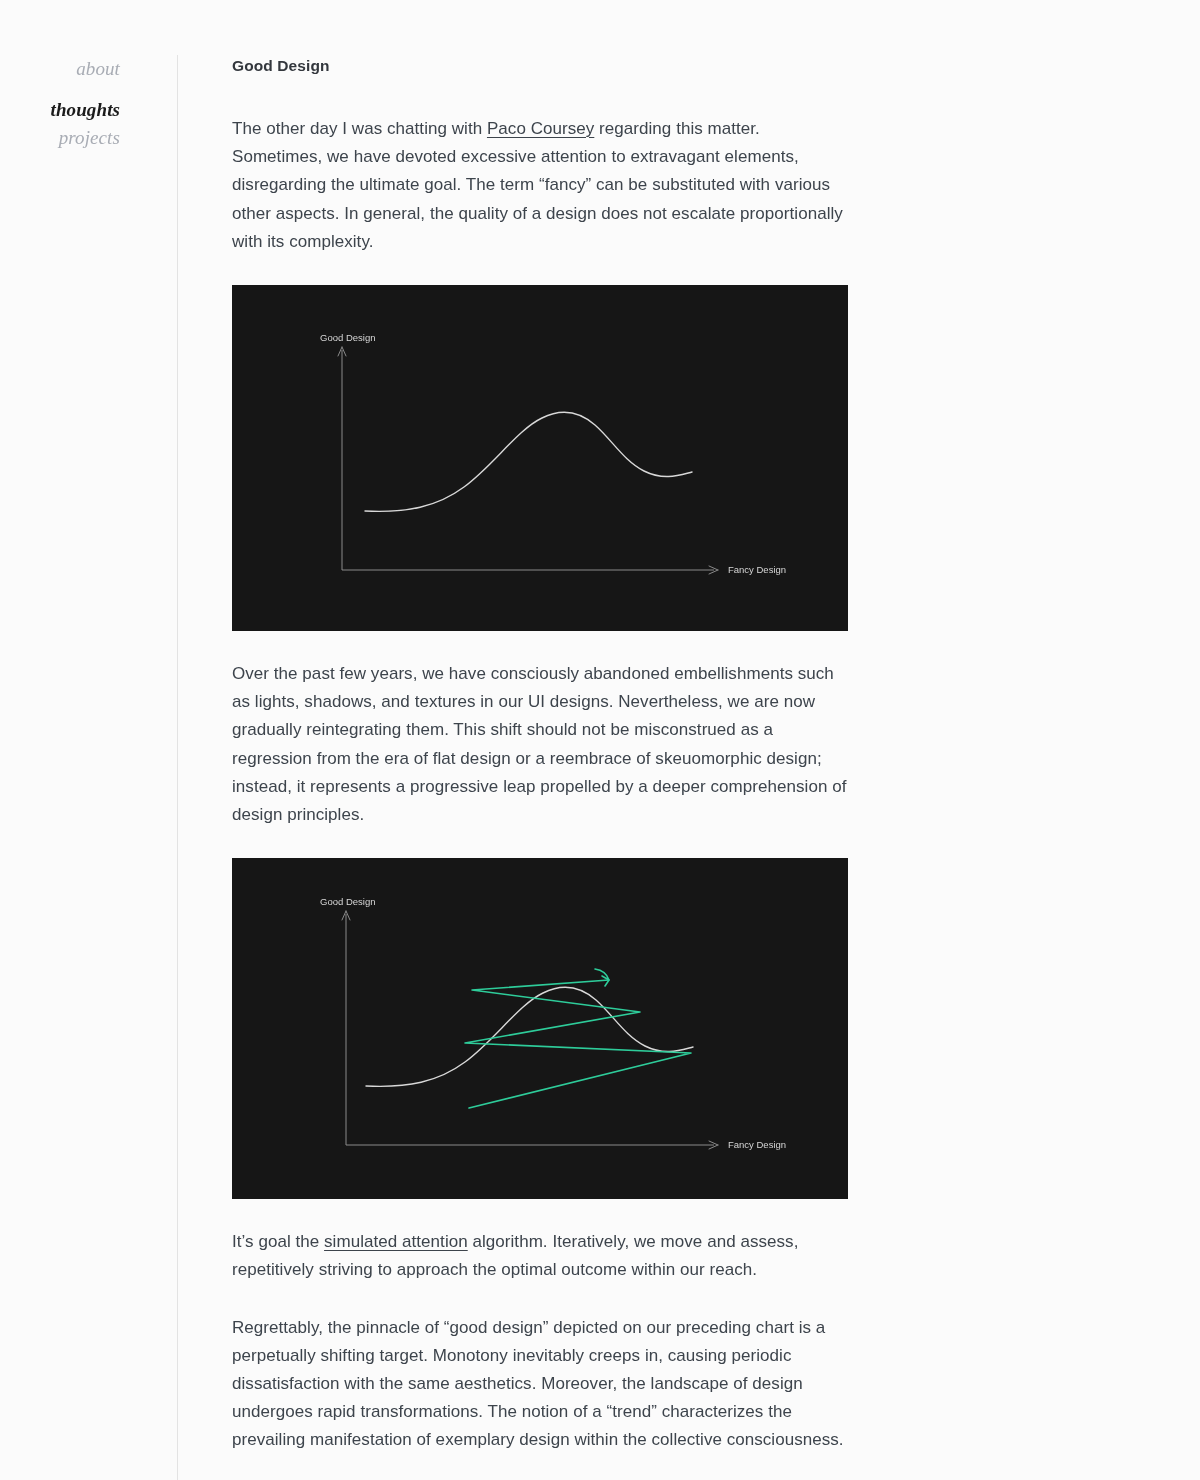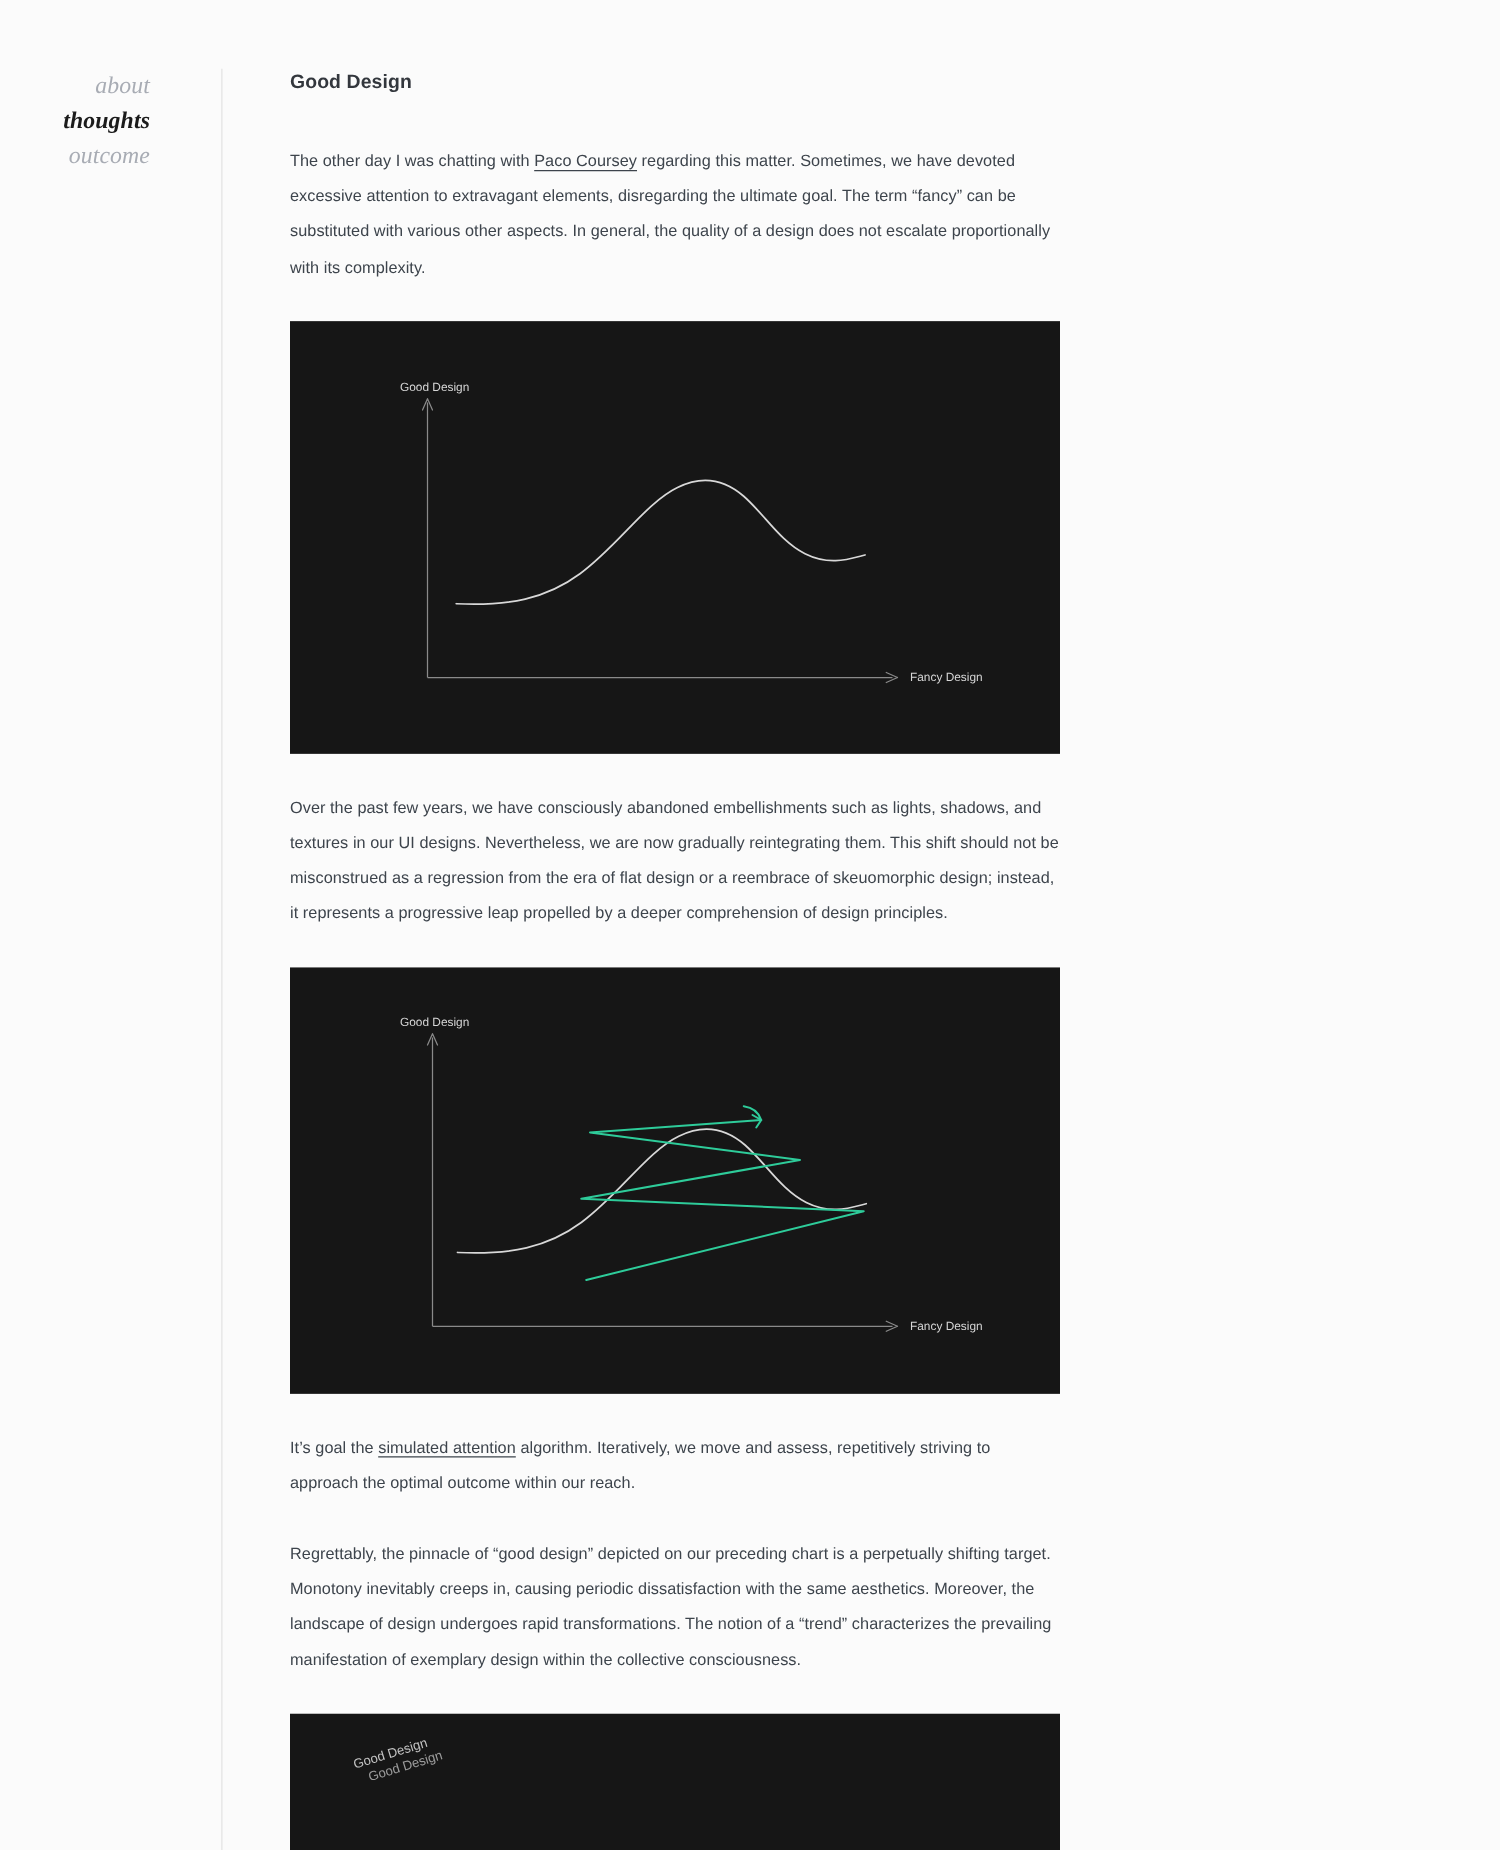--- a/index.html
+++ b/index.html
@@ -37,20 +37,21 @@
     font-style: italic;
     font-size: 19px;
     line-height: 28px;
     color: #a8acb4;
     text-decoration: none;
     letter-spacing: 0.1px;
   }
   .sidebar-item.active {
     color: #1b1b1b;
     font-weight: 700;
+    margin-top: 13px;
   }
 
   .divider {
     position: absolute;
     left: 177px;
     top: 55px;
     width: 1px;
     height: 1425px;
     background: #e3e3e3;
   }
@@ -66,21 +67,21 @@
   .page-title {
     font-size: 15.5px;
     font-weight: 700;
     color: #33373d;
     letter-spacing: 0.1px;
     margin: 0 0 38px 0;
     line-height: 22px;
   }
 
   p.body-text {
-    font-size: 13px;
+    font-size: 17px;
     line-height: 28.2px;
     color: #3d444c;
     margin: 0 0 29px 0;
     letter-spacing: 0.05px;
     -webkit-font-smoothing: antialiased;
   }
 
   p.body-text a,
   .inline-link {
     color: #3d444c;
@@ -103,21 +104,21 @@
   .figure svg { display: block; }
 </style>
 </head>
 <body>
 
 <div class="page">
 
   <nav class="sidebar">
     <a class="sidebar-item" href="#">about</a>
     <a class="sidebar-item active" href="#">thoughts</a>
-    <a class="sidebar-item" href="#">outcome</a>
+    <a class="sidebar-item" href="#">projects</a>
   </nav>
 
   <div class="divider"></div>
 
   <main class="main">
 
     <h1 class="page-title">Good Design</h1>
 
     <p class="body-text"><span>The other day I was chatting with </span><a class="inline-link" href="#">Paco Coursey</a><span> regarding this matter. Sometimes, we have devoted excessive attention to extravagant elements, disregarding the ultimate goal. The term “fancy” can be substituted with various other aspects. In general, the quality of a design does not escalate proportionally with its complexity.</span></p>
 

